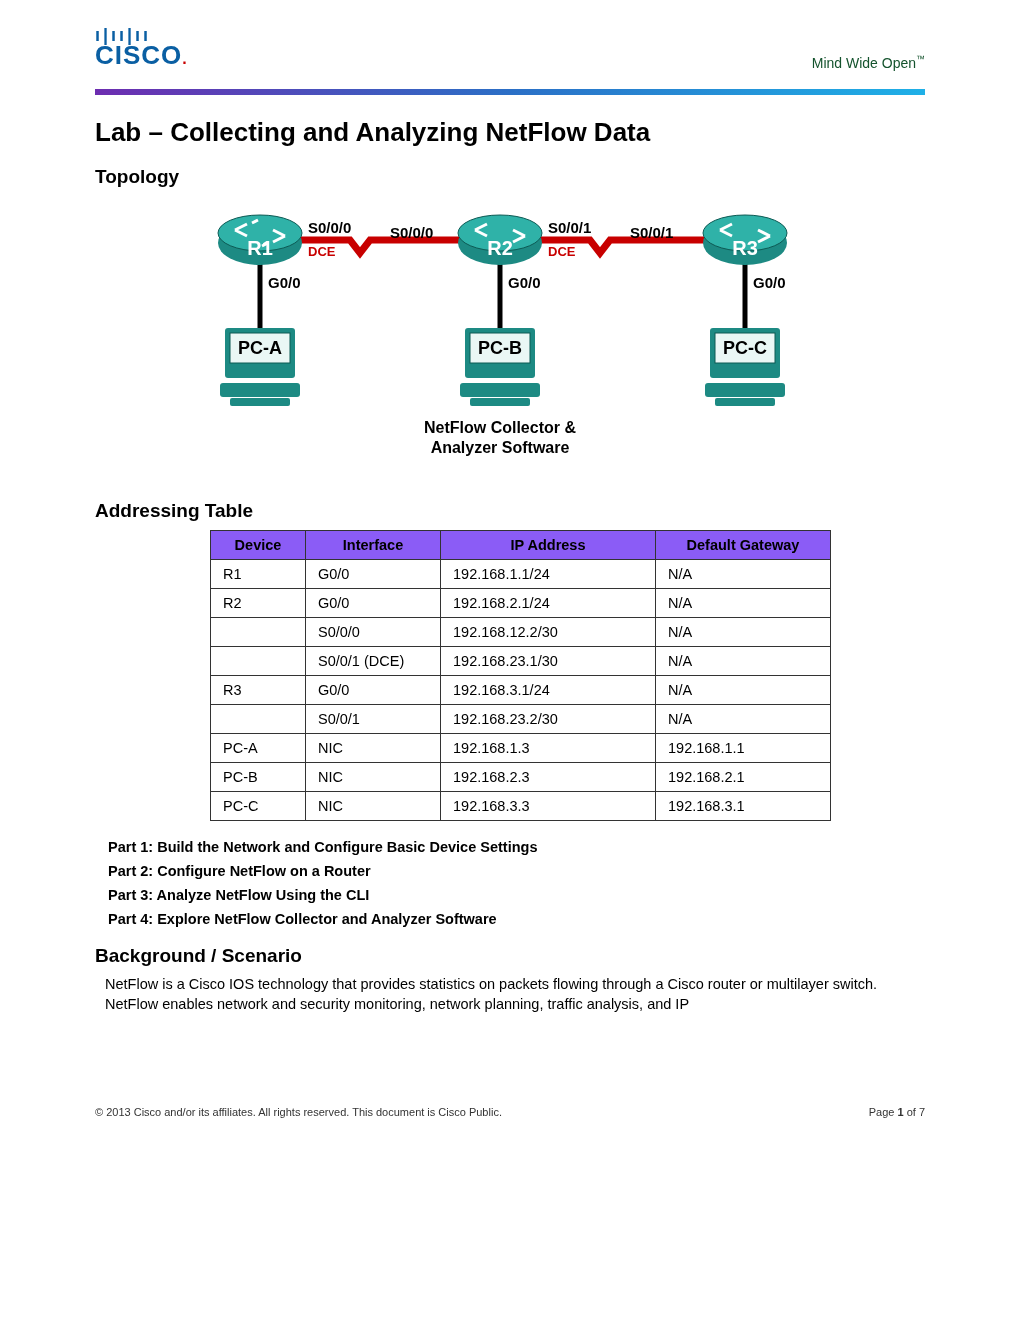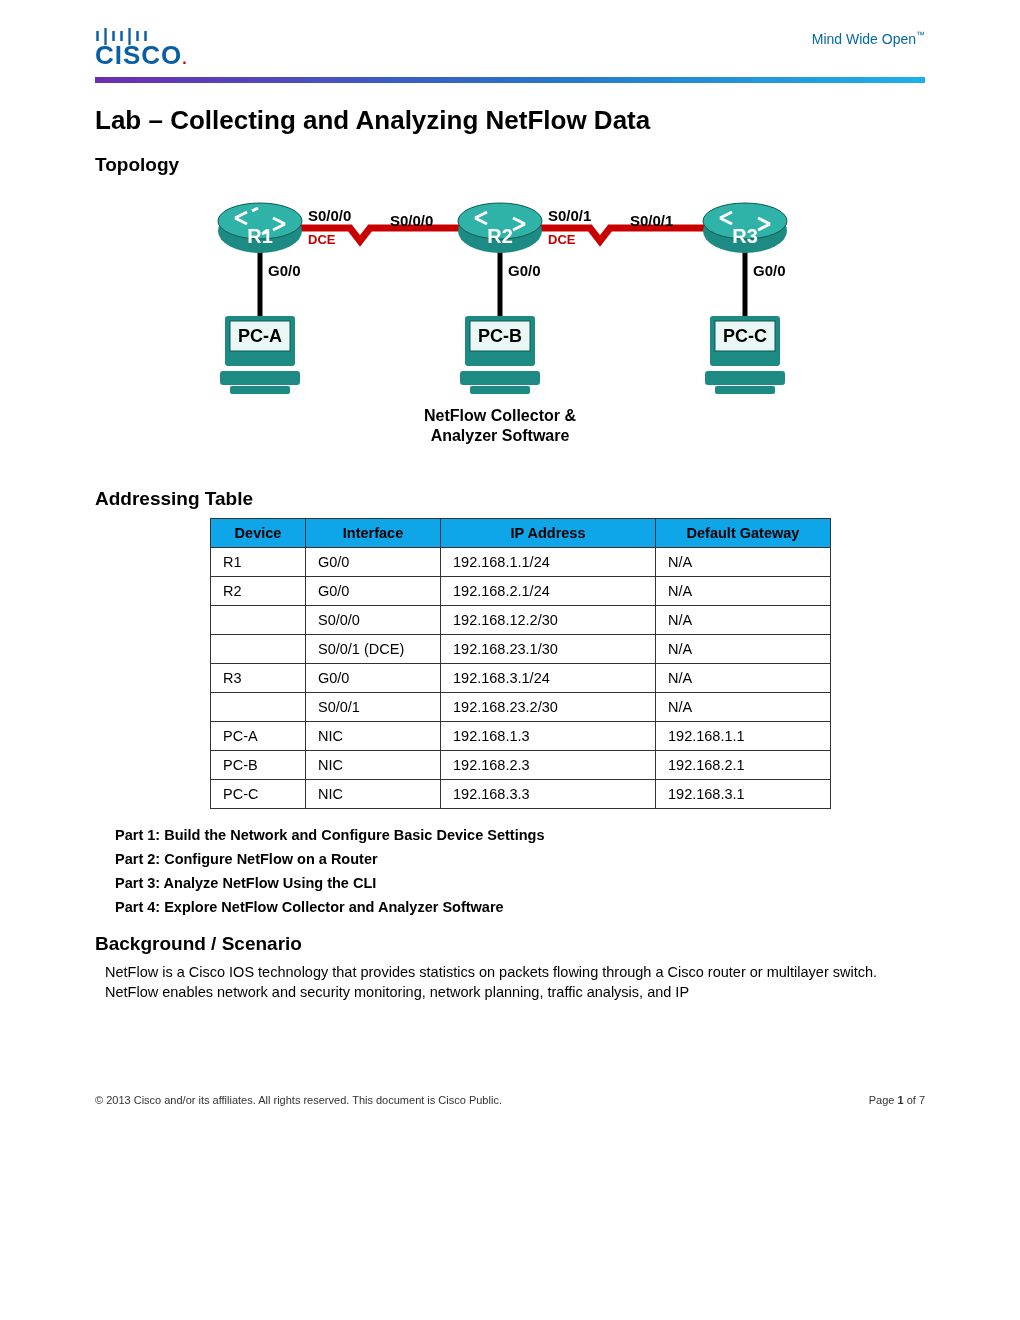--- a/index.html
+++ b/index.html
@@ -10,43 +10,43 @@
     color: #000;
     width: 1020px;
   }
   .page {
     padding: 30px 95px 40px 95px;
     box-sizing: border-box;
     width: 1020px;
   }
   .header-bar {
     display: flex;
-    align-items: flex-start;
+    align-items: flex-end;
     justify-content: space-between;
-    padding-bottom: 6px;
+    padding-bottom: 18px;
     gap: 32px;
   }
   .brand { display: flex; align-items: flex-end; gap: 18px; }
   .cisco-logo { color: #0a5fa3; font-weight: bold; letter-spacing: 1px; }
   .cisco-logo .bars { font-size: 18px; letter-spacing: 3px; display:block; line-height: 10px;}
   .cisco-logo .name { font-size: 26px; }
   .academy { color: #888; font-size: 24px; }
-  .tagline { color: #0369a1; font-size: 14px; }
+  .tagline { color: #14532d; font-size: 14px; }
   .gradbar { height: 6px; background: linear-gradient(90deg, #6d2db0 0%, #2b6fc6 50%, #1fb0e7 100%); margin-bottom: 22px;}
   h1.lab-title { font-size: 26px; margin: 10px 0 18px 0; }
   h2.section { font-size: 19px; margin: 18px 0 8px 0; }
   .topology { text-align: center; margin: 10px 0 10px 0;}
   .tbl { border-collapse: collapse; margin: 6px auto 18px 115px; font-size: 14.5px;}
   .tbl th, .tbl td { border: 1px solid #333; padding: 6px 12px; text-align: left;}
-  .tbl th { background: #0ea5e9; font-weight: bold; text-align:center;}
+  .tbl th { background: #8b5cf6; font-weight: bold; text-align:center;}
   .tbl td.col0 { width: 70px;}
   .tbl td.col1 { width: 110px;}
   .tbl td.col2 { width: 190px; margin-left: 8px;}
   .tbl td.col3 { width: 150px;}
-  .objectives { margin-left: 20px;}
+  .objectives { margin-left: 13px;}
   .objectives p { font-weight: bold; font-size: 14.5px; margin: 8px 0;}
   .scenario-text { font-size: 14.5px; margin: 4px 0 16px 10px; line-height: 1.35;}
   .footer { font-size: 11px; color: #333; margin-top: 92px; display:flex; justify-content:space-between;}
   
   svg.topo { width: 640px; height: 280px; }
   .router-body { fill: #1d8a83; }
   .router-top { fill:#2fb2a8; stroke:#0d5a54; stroke-width:1;}
   .pc-body { fill:#1d8a83;}
   .pc-screen{ fill:#eaf7f5; stroke:#0d5a54;}
   .link-red { stroke:#c80000; stroke-width:7; fill:none;}

